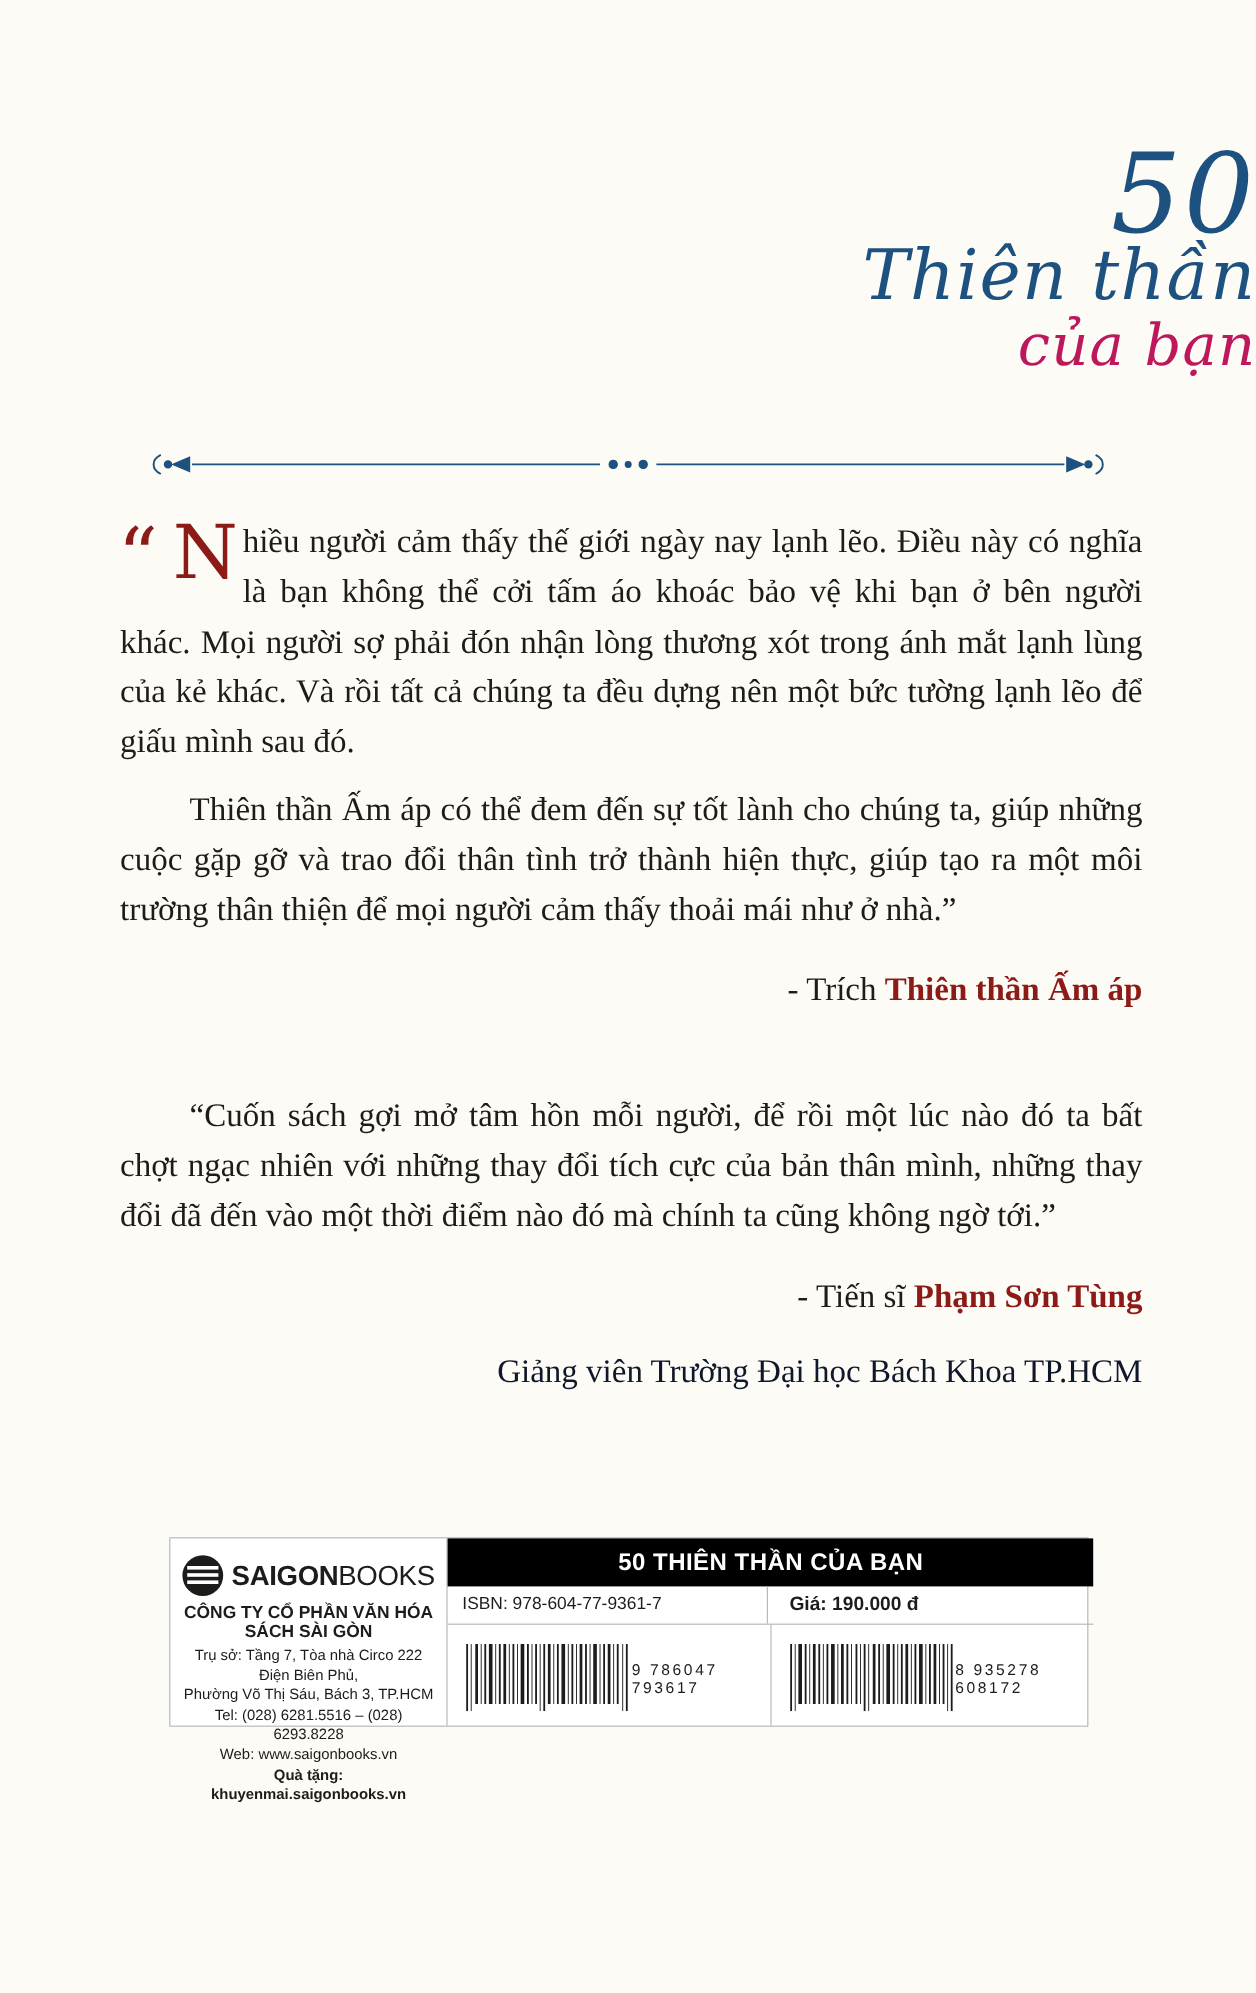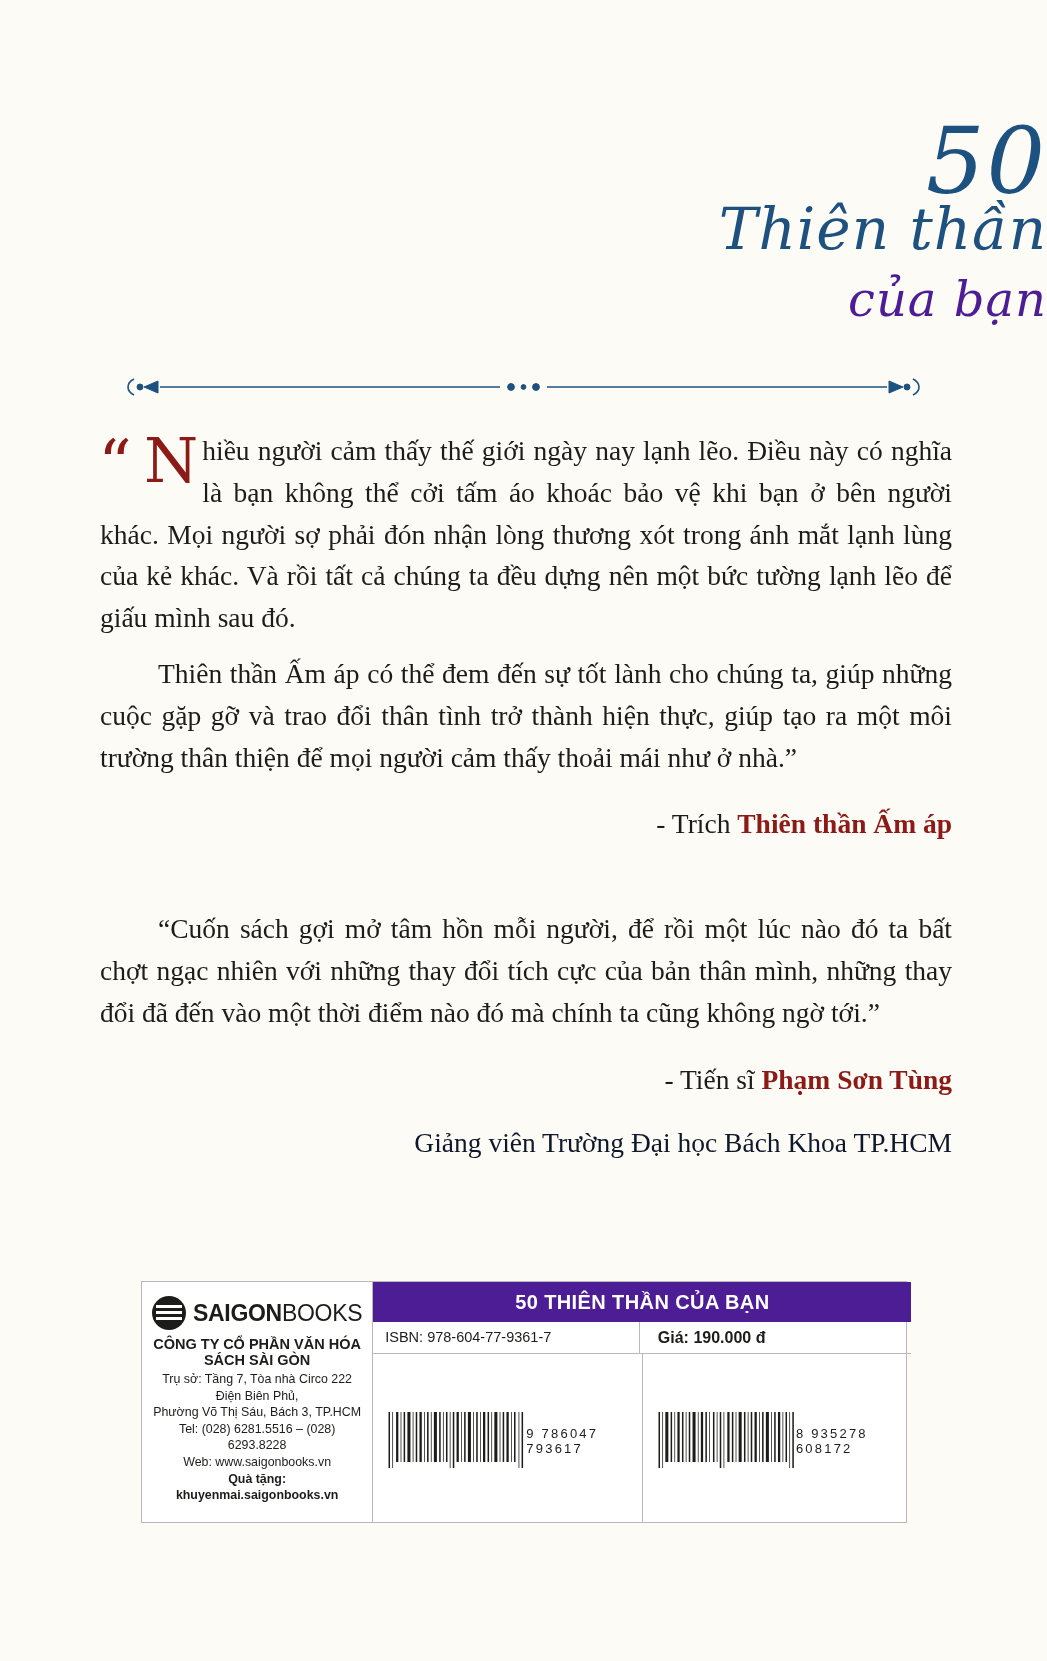--- a/index.html
+++ b/index.html
@@ -46,22 +46,22 @@
     line-height: 1.05;
     color: #1d5180;
     margin-top: -6px;
     letter-spacing: 1px;
   }
   .title-line3 {
     font-family: "DejaVu Serif", serif;
     font-style: italic;
     font-size: 48px;
     line-height: 1.1;
-    color: #4c1d95;
-    margin-top: 13px;
+    color: #be185d;
+    margin-top: 2px;
     letter-spacing: 1px;
   }
 
   
   .divider {
     position: absolute;
     top: 375px;
     left: 120px;
     width: 807px;
     height: 24px;
@@ -135,21 +135,21 @@
     color: #0f172a;
     margin-top: 24px;
   }
 
   
   .footer {
     position: absolute;
     left: 141px;
     top: 1281px;
     width: 766px;
-    height: 242px;
+    height: 158px;
     border: 1px solid #b9b9b9;
     display: flex;
     background: #ffffff;
     box-sizing: border-box;
   }
   .pub {
     width: 324px;
     box-sizing: border-box;
     padding: 14px 10px 8px;
     text-align: center;
@@ -202,21 +202,21 @@
     color: #1c1c1b;
   }
   .pub-line.bold { font-weight: bold; }
 
   .right-col {
     flex: 1;
     display: flex;
     flex-direction: column;
   }
   .banner {
-    background: #4c1d95;
+    background: #000000;
     color: #ffffff;
     font-family: "Liberation Sans", sans-serif;
     font-weight: bold;
     font-size: 20px;
     letter-spacing: 0.4px;
     text-align: center;
     padding: 9px 0 8px;
   }
   .meta-row {
     display: flex;

